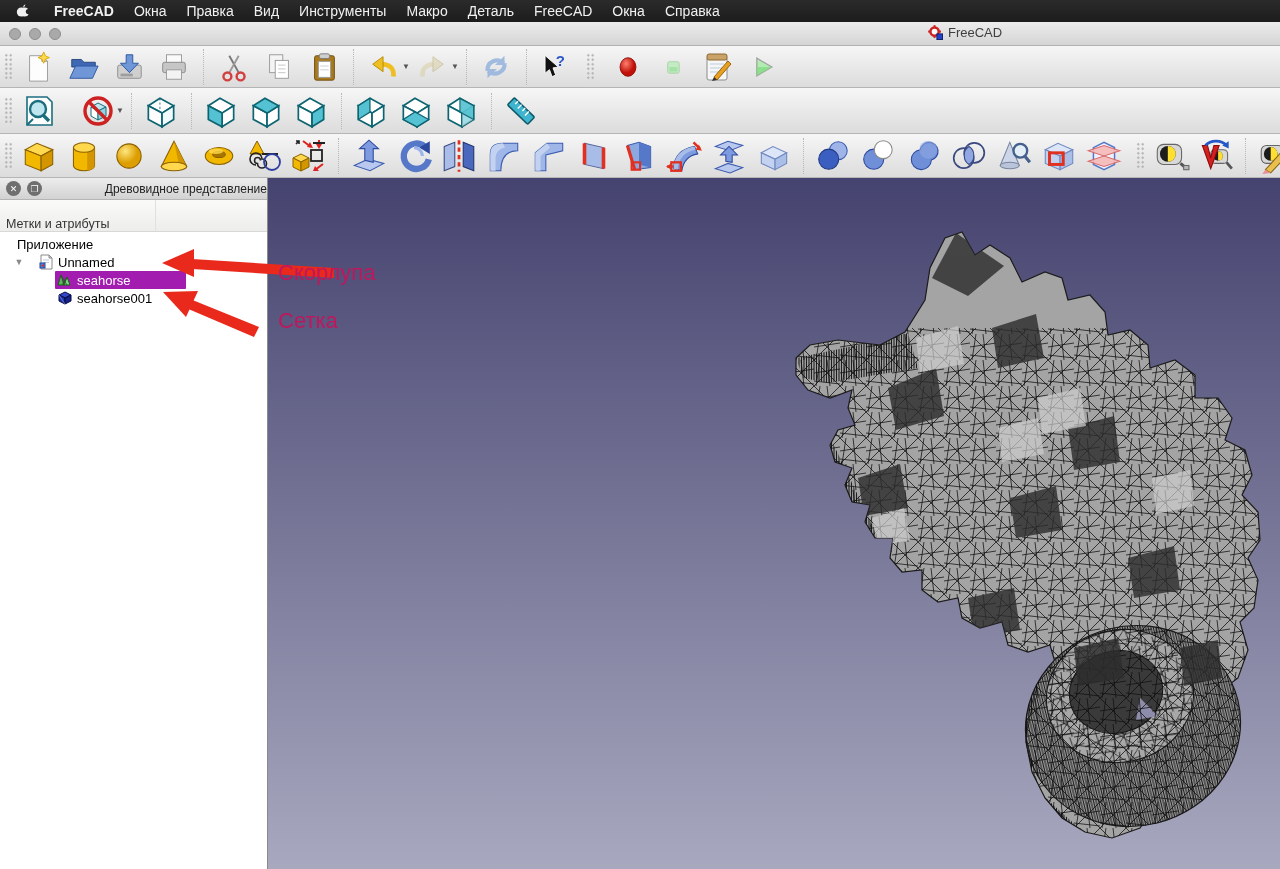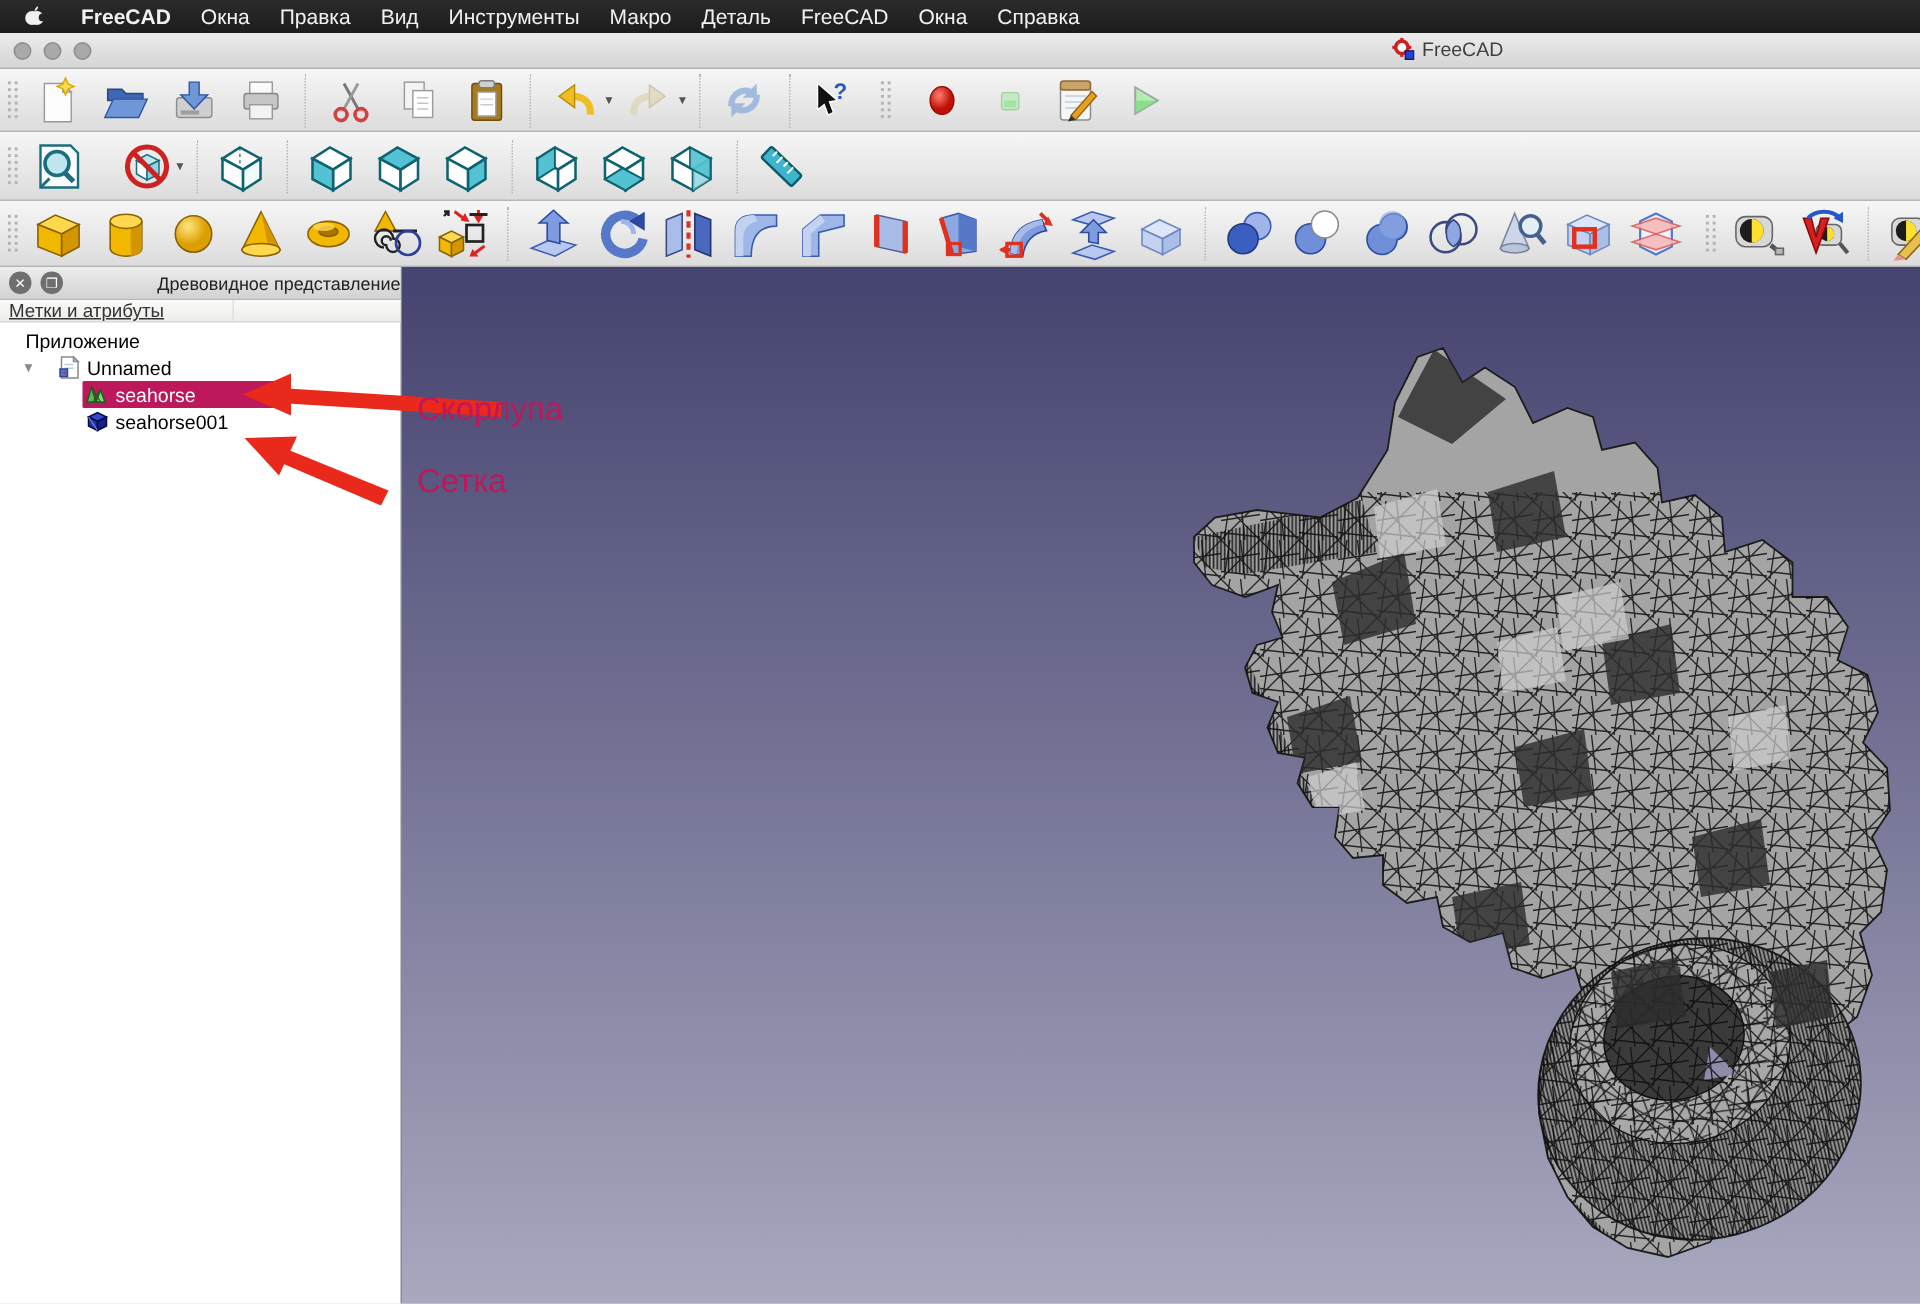--- a/index.html
+++ b/index.html
@@ -52,30 +52,30 @@
 
   
   .panel { position:absolute; left:0; top:0; width:268px; height:691px;
     background:#fff; border-right:1px solid #8a8a8a; }
   .panel-head { height:22px; background:linear-gradient(#ededed,#d2d2d2);
     border-bottom:1px solid #b5b5b5; display:flex; align-items:center; position:relative; }
   .panel-title { position:absolute; left:0; right:0; text-align:right; font-size:12px; color:#222; }
   .phbtn { width:15px; height:15px; border-radius:50%; background:#6f6f6f; color:#fff;
     display:flex; align-items:center; justify-content:center; font-size:9px;
     margin-left:6px; z-index:2; }
-  .col-head { height:15px; background:linear-gradient(#fafaf8,#ededeb);
+  .col-head { height:32px; background:linear-gradient(#fafaf8,#ededeb);
     border-bottom:1px solid #d8d8d8; font-size:12.5px; color:#333;
-    display:flex; align-items:flex-start; padding-left:6px; position:relative;text-decoration:underline; }
+    display:flex; align-items:flex-end; padding-left:6px; position:relative; }
   .col-head .split { position:absolute; left:155px; top:0; bottom:0; width:1px; background:#e0e0de; }
   .tree { padding-top:3px; font-size:13px; color:#000;margin-left:12px; }
   .trow { height:18px; display:flex; align-items:center; }
   .trow .tw { width:14px; text-align:center; color:#8a8a8a; font-size:9px; flex:0 0 auto; }
   .trow .ticon { width:16px; height:16px; margin-right:4px; flex:0 0 auto; }
   .bold { font-weight:normal; }
-  .sel-band { background:#be185d; color:#fff; border-radius:1px;
+  .sel-band { background:#a21caf; color:#fff; border-radius:1px;
     display:flex; align-items:center; height:18px; padding-right:8px; }
 
   
   .viewport { position:absolute; left:268px; top:0; width:1012px; height:691px;
     background:linear-gradient(#45436f,#a8a8bf); }
 
   
   .overlay { position:absolute; left:0; top:0; width:1280px; height:691px;
     pointer-events:none; z-index:20; }
   .anno { position:absolute; color:#be185d; font-size:22px; }

